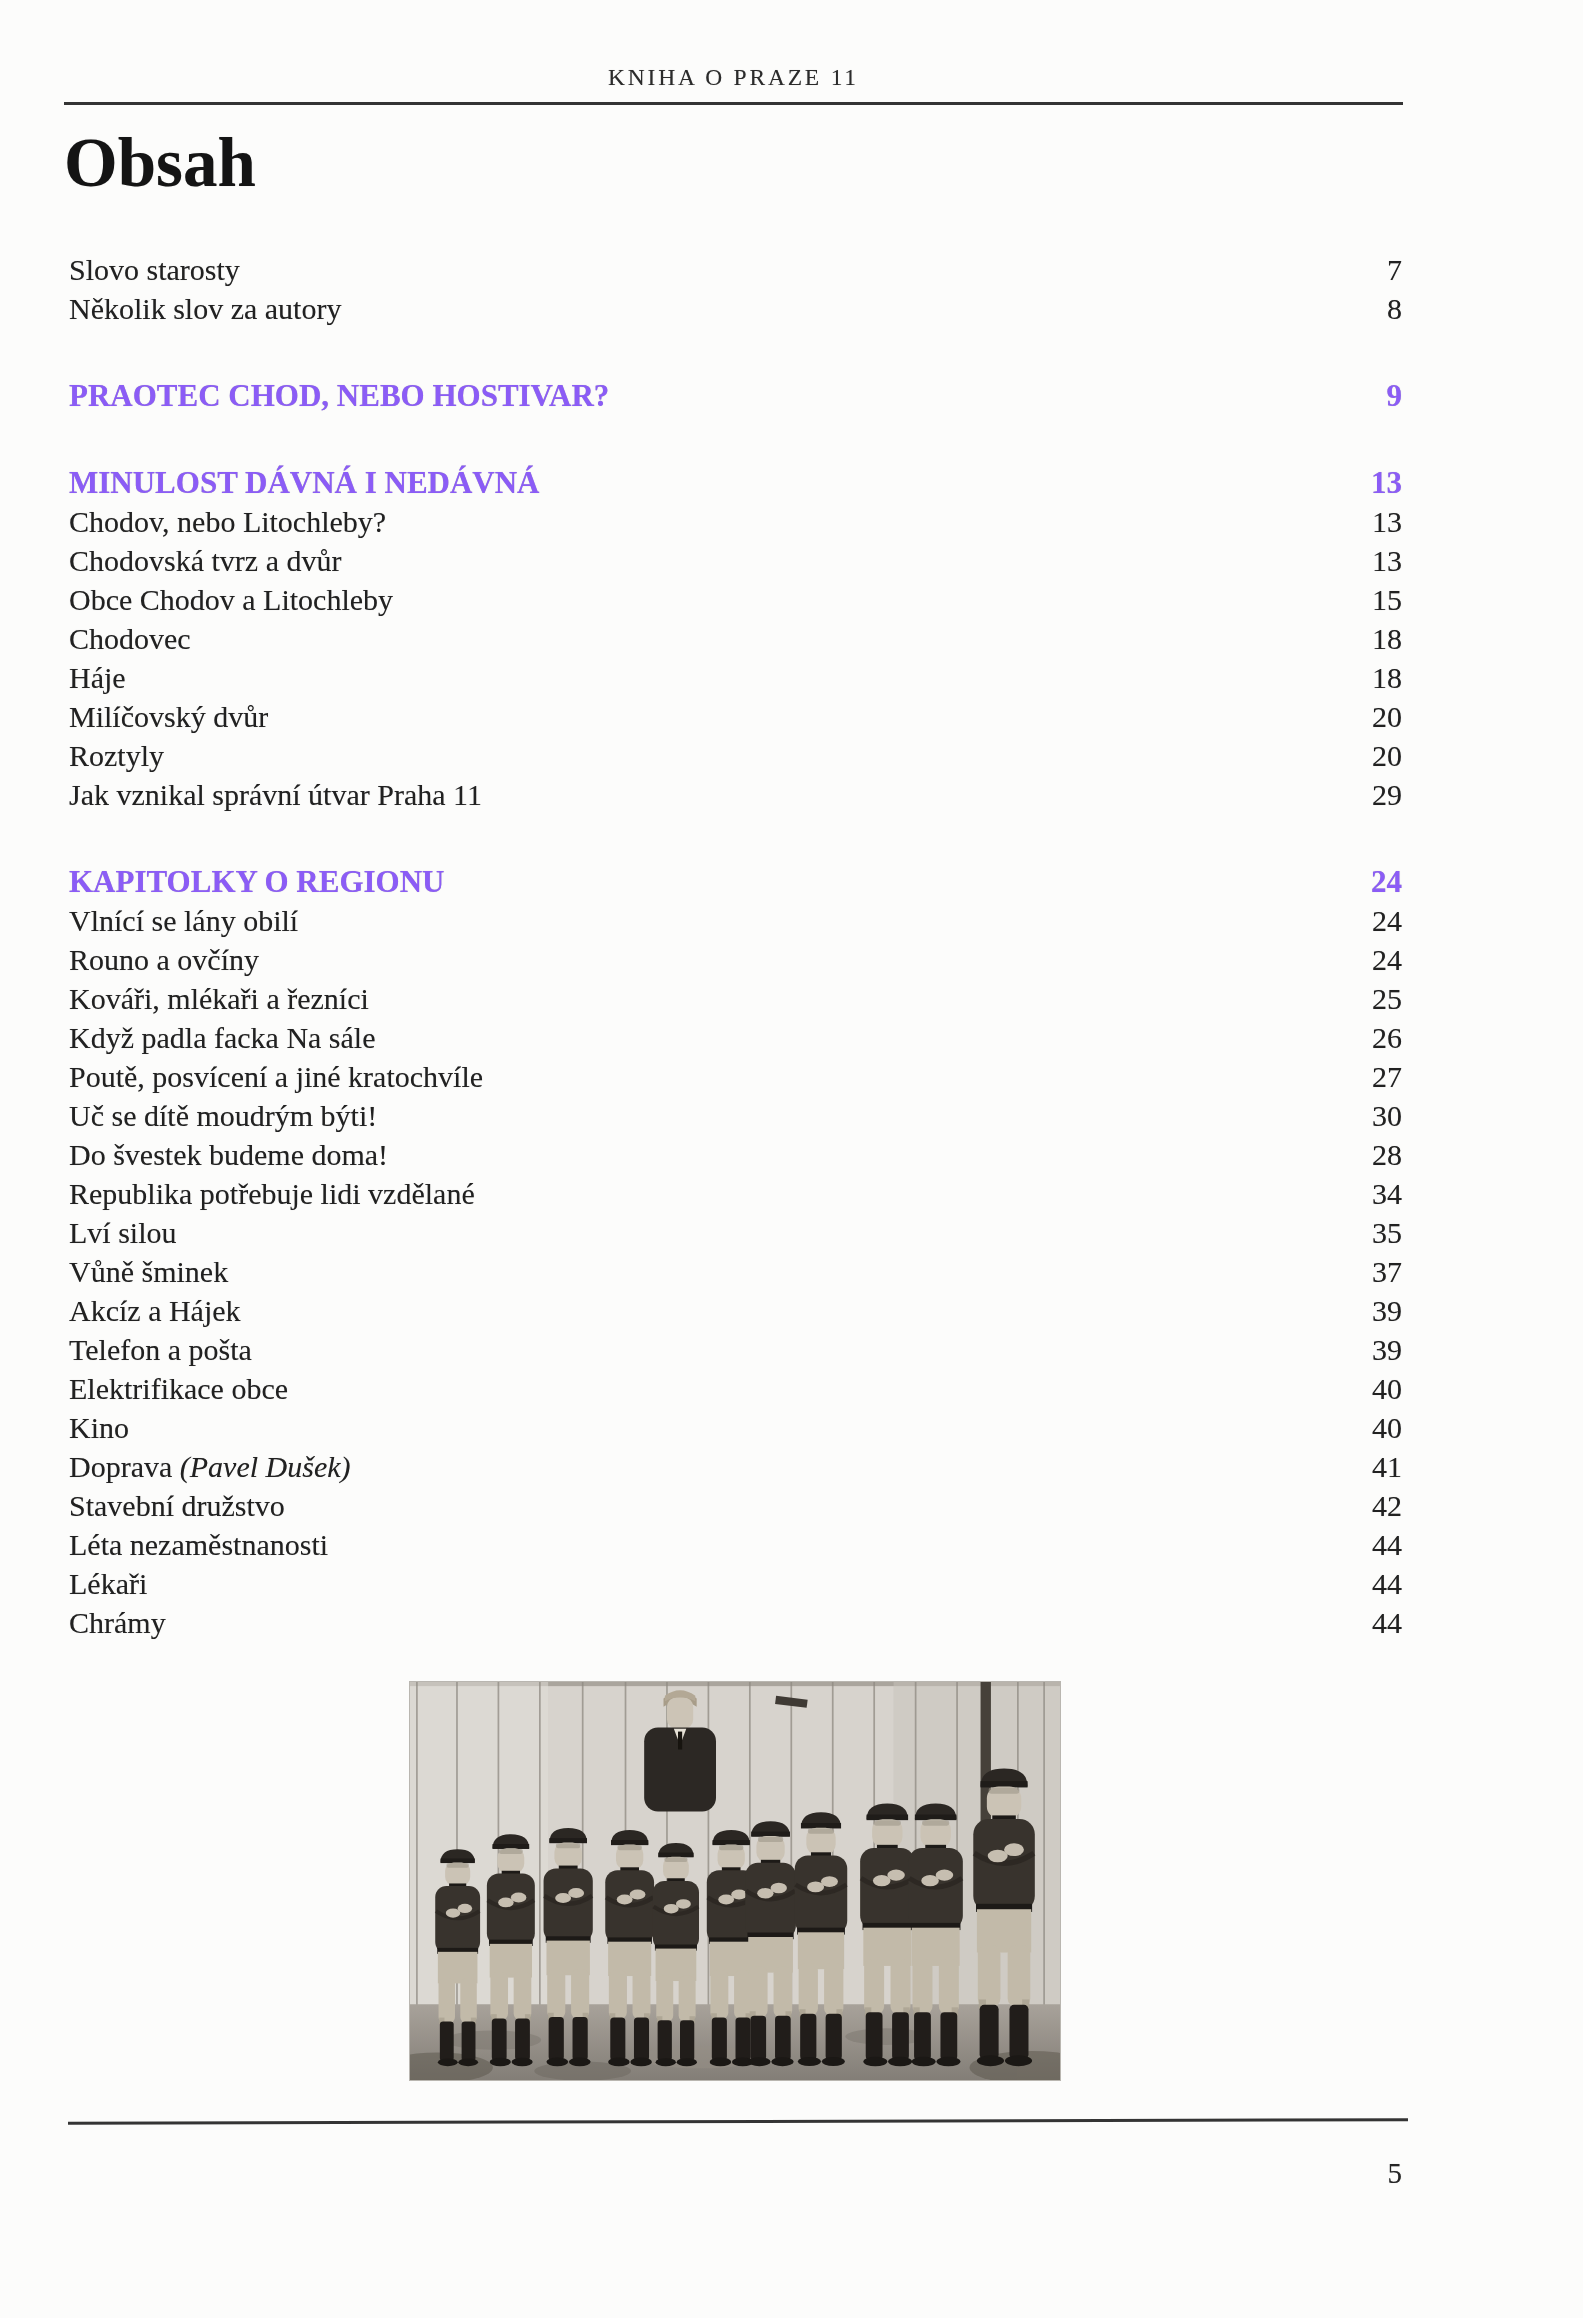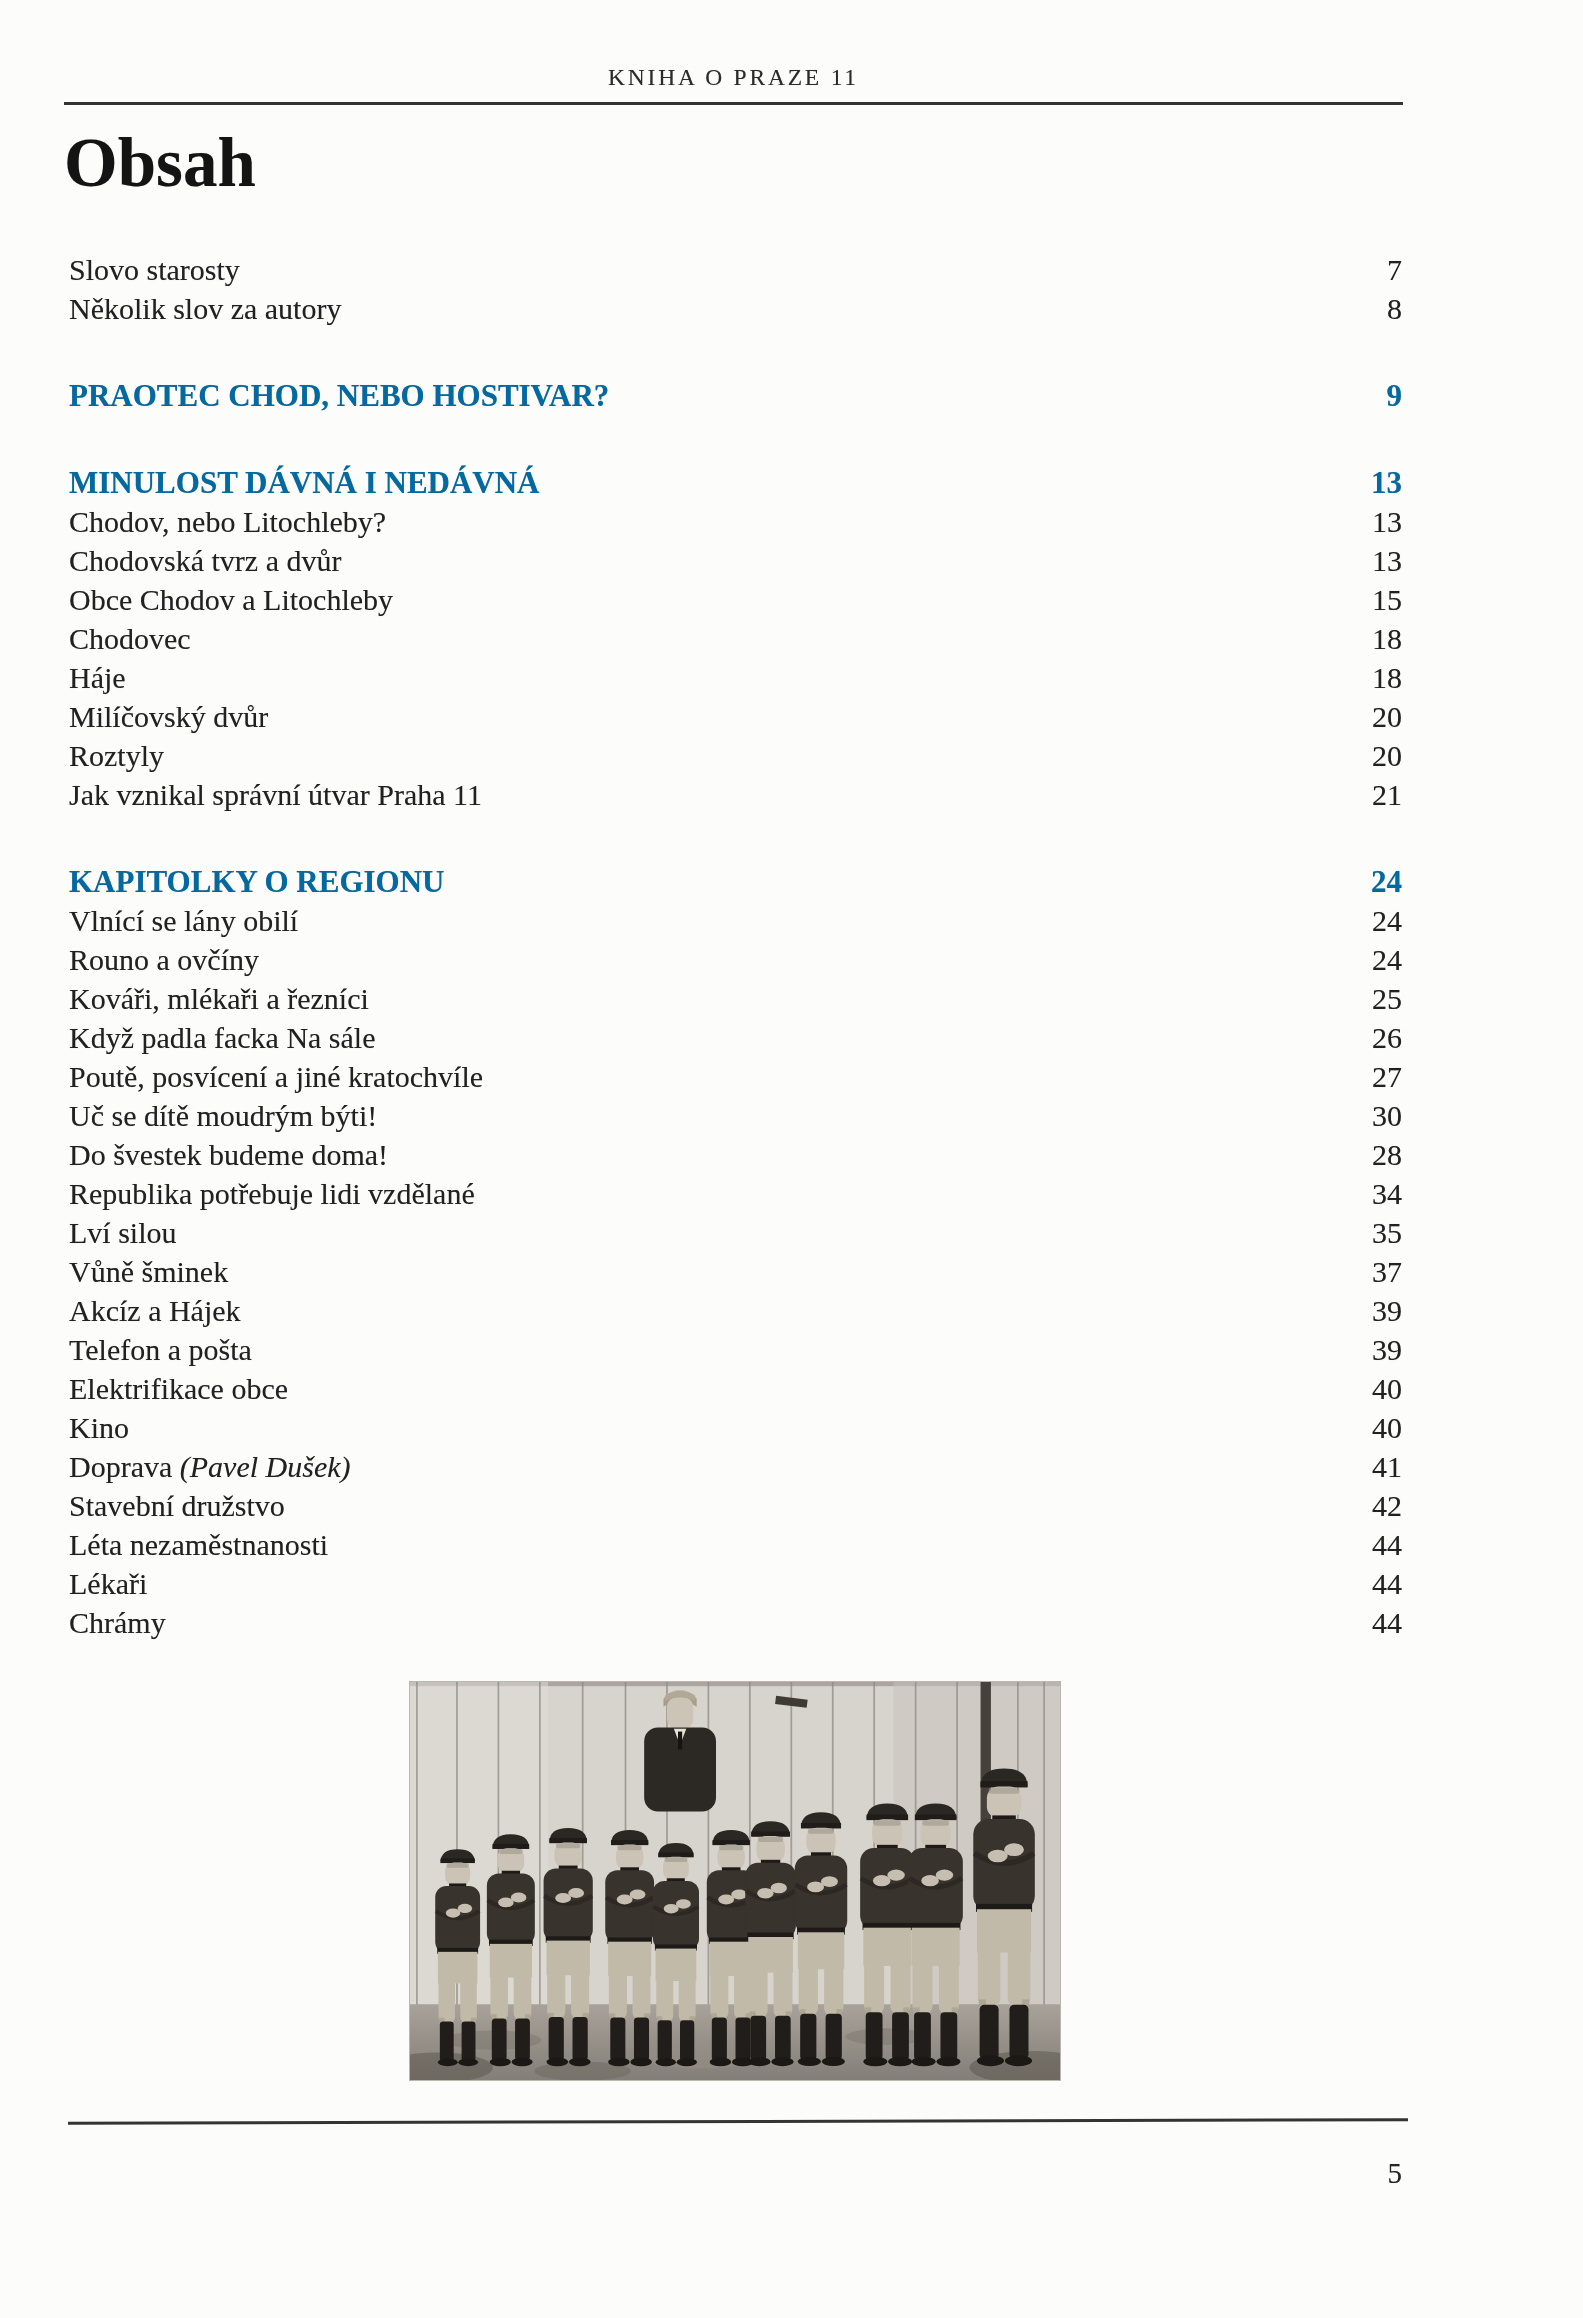--- a/index.html
+++ b/index.html
@@ -23,21 +23,21 @@
   .page-title{
     position:absolute;left:64px;top:129px;width:1339px;margin:0;
     text-align:left;font-size:69px;font-weight:bold;line-height:1;color:#141414;
   }
   .toc{position:absolute;left:69px;top:250px;width:1333px;}
   .toc-row{
     display:flex;justify-content:space-between;align-items:baseline;
     height:39px;line-height:39px;font-size:30px;gap:15px;
   }
   .toc-row.section-gap{margin-top:48px;}
-  .toc-row.heading{font-weight:bold;font-size:31px;color:#0369a1;}
+  .toc-row.heading{font-weight:bold;font-size:31px;color:#8b5cf6;}
   .toc-label{white-space:nowrap;}
   .toc-label .lbl-italic{font-style:italic;}
   .toc-page{white-space:nowrap;}
   .photo-figure{
     position:absolute;left:410px;top:1682px;width:650px;height:398px;margin:0;
     outline:0.7px solid #b9b6b0;
   }
   .photo-figure svg{display:block;width:100%;height:100%;}
   .folio{
     position:absolute;left:69px;top:2157px;width:1333px;
@@ -95,21 +95,21 @@
       <div class="toc-row">
       <span class="toc-label"><span class="lbl-main">Milíčovský dvůr</span></span>
       <span class="toc-page">20</span>
     </div>
       <div class="toc-row">
       <span class="toc-label"><span class="lbl-main">Roztyly</span></span>
       <span class="toc-page">20</span>
     </div>
       <div class="toc-row">
       <span class="toc-label"><span class="lbl-main">Jak vznikal správní útvar Praha 11</span></span>
-      <span class="toc-page">21</span>
+      <span class="toc-page">29</span>
     </div>
       <div class="toc-row heading section-gap">
       <span class="toc-label"><span class="lbl-main">KAPITOLKY O REGIONU</span></span>
       <span class="toc-page">24</span>
     </div>
       <div class="toc-row">
       <span class="toc-label"><span class="lbl-main">Vlnící se lány obilí</span></span>
       <span class="toc-page">24</span>
     </div>
       <div class="toc-row">

